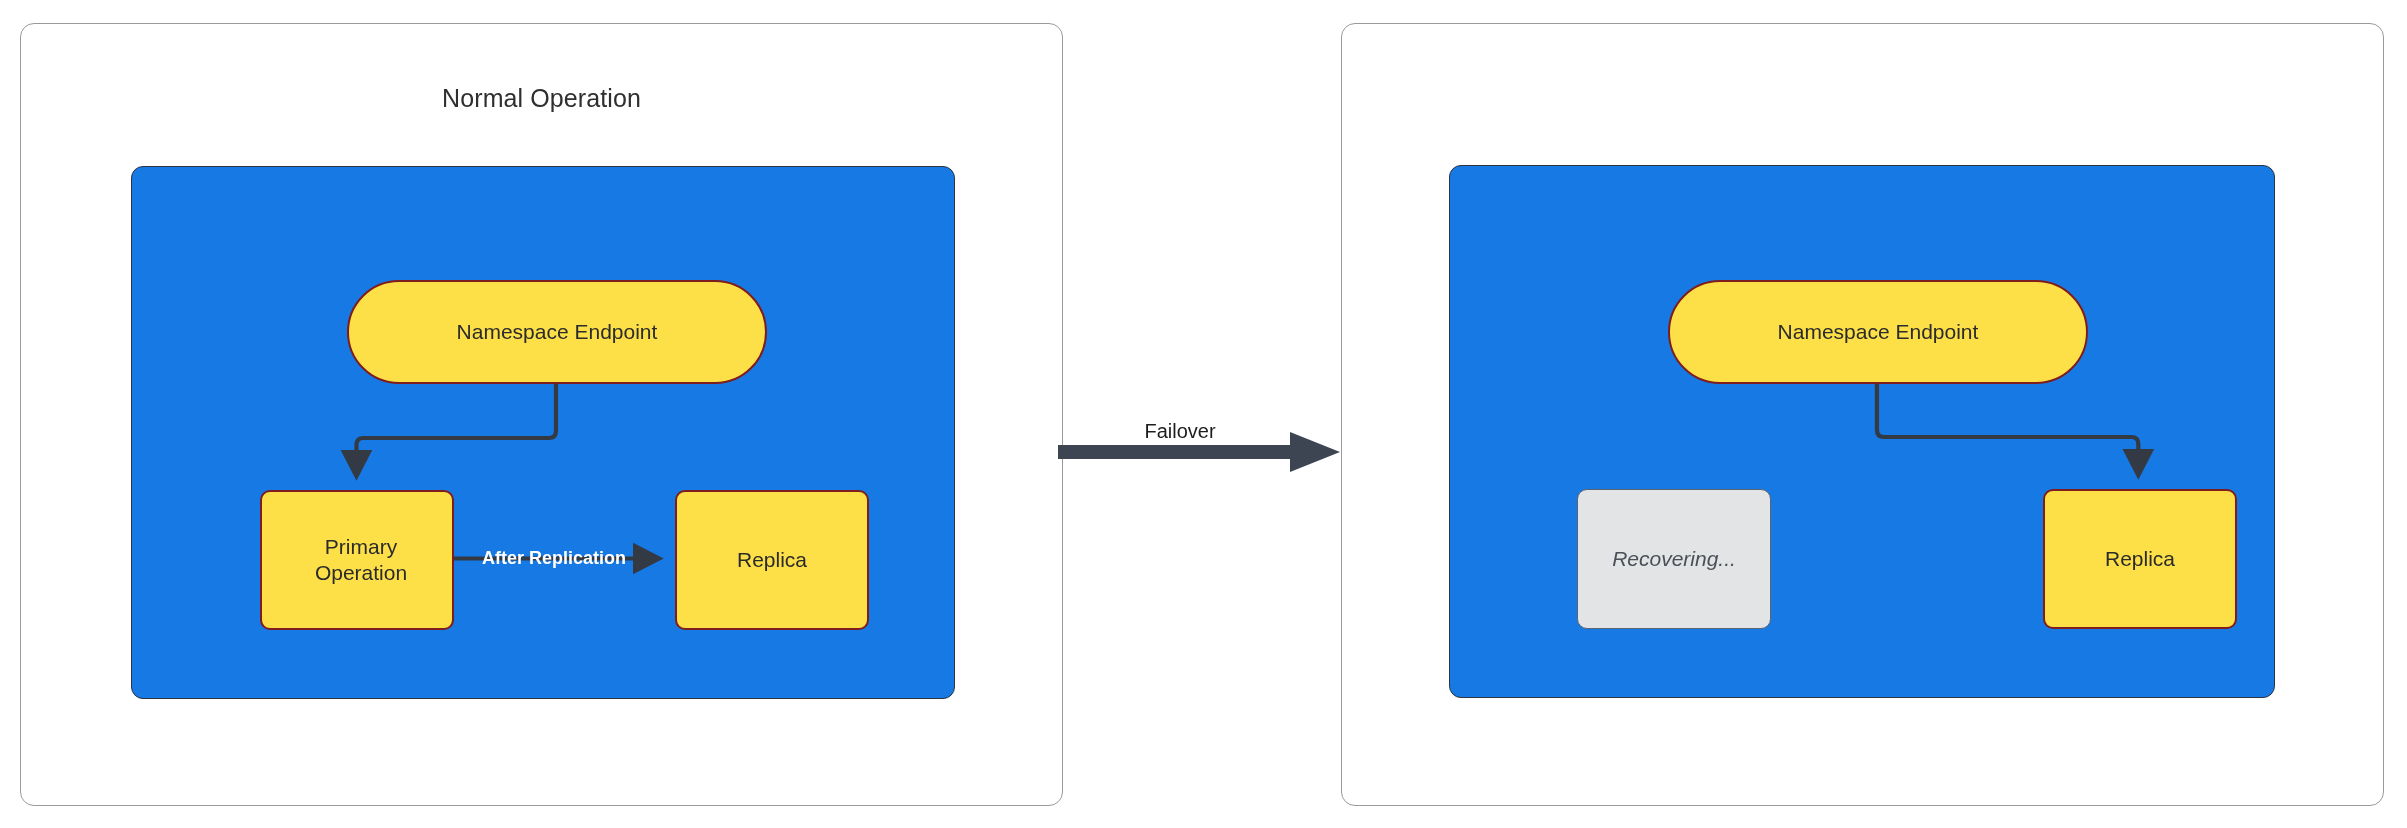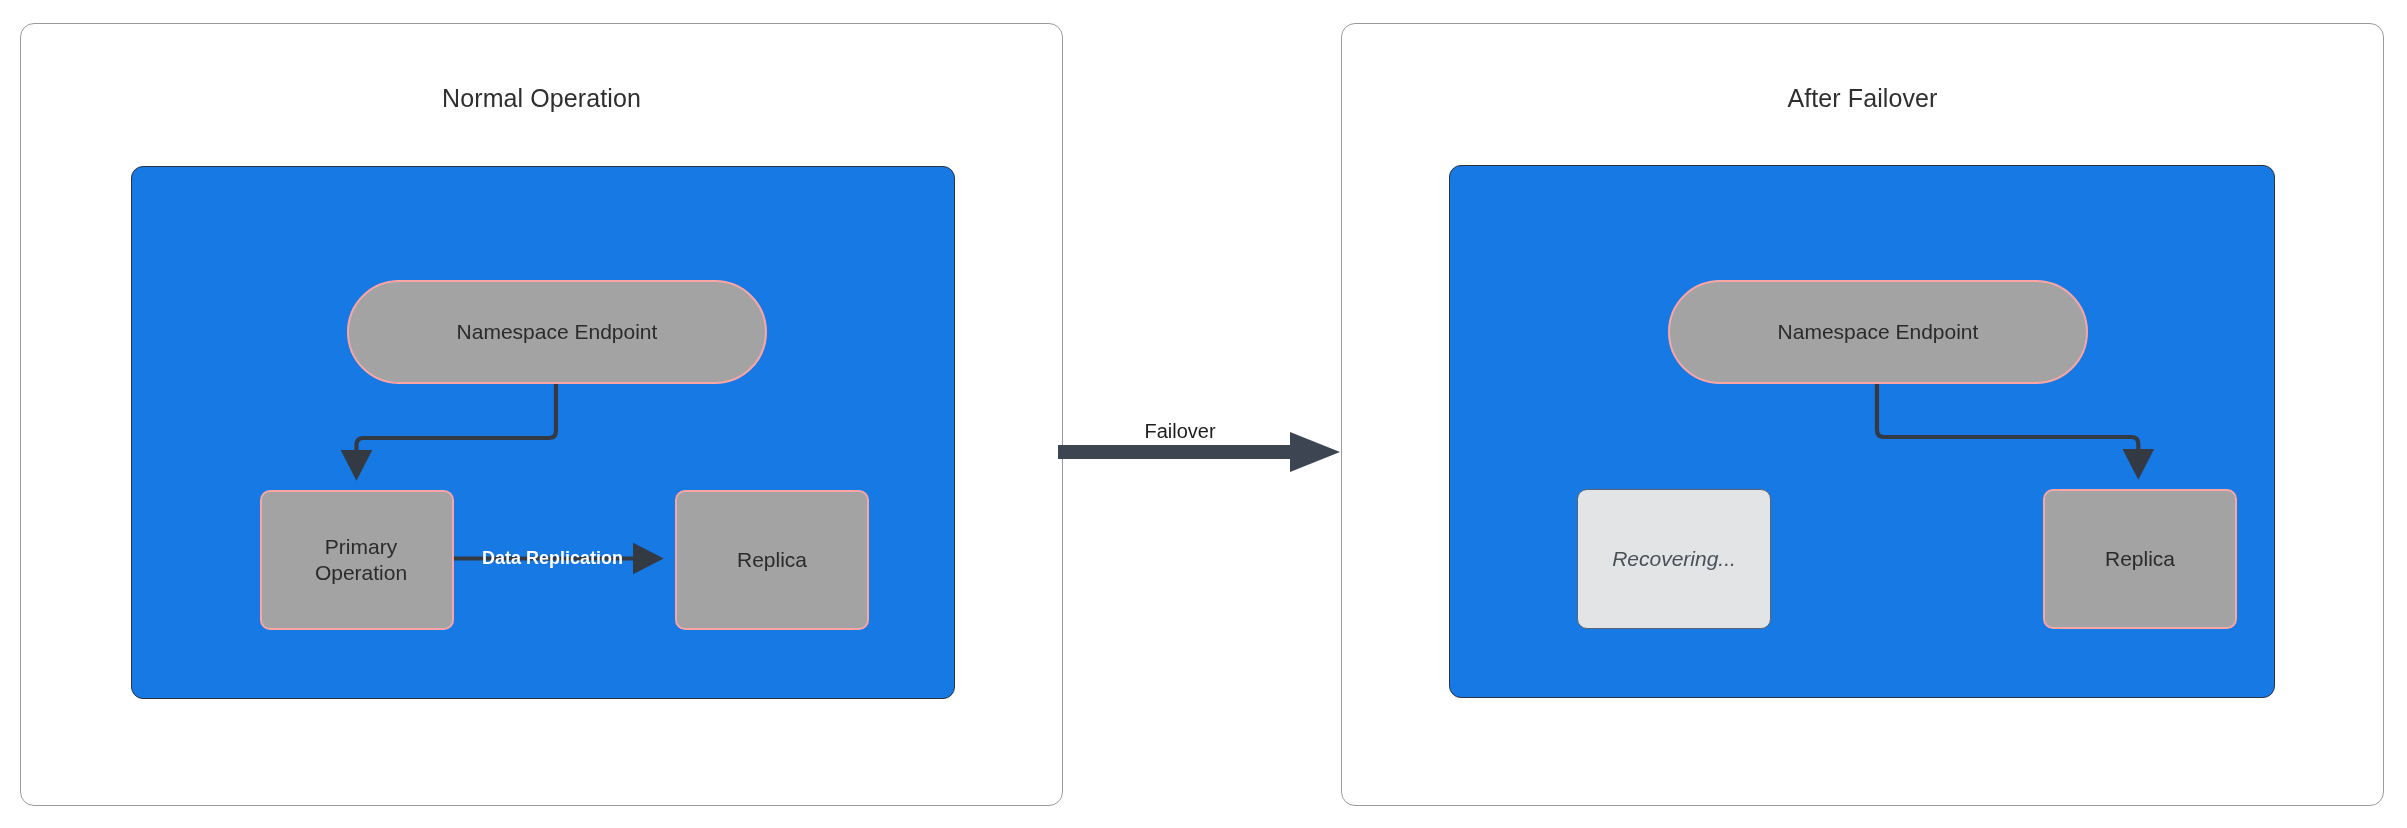--- a/index.html
+++ b/index.html
@@ -54,22 +54,22 @@
   #blue-right { left: 107px; top: 141px; width: 826px; height: 533px; }
 
   
   .node {
     position: absolute;
     box-sizing: border-box;
     display: flex;
     align-items: center;
     justify-content: center;
     text-align: center;
-    background: #a3a3a3;
-    border: 2px solid #fca5a5;
+    background: #fde047;
+    border: 2px solid #7f1d1d;
     color: #2b2b2b;
     font-size: 21px;
     line-height: 1.22;
     z-index: 4;
   }
   .node.pill {
     border-radius: 999px;
   }
   .node.rect {
     border-radius: 10px;
@@ -171,35 +171,34 @@
 
       <div class="node rect" id="node-primary">
         <div>
           <div>Primary</div>
           <div>Operation</div>
         </div>
       </div>
 
       <div class="node rect" id="node-replica-left">Replica</div>
 
-      <div class="edge-label" id="label-data-replication">Data Replication</div>
+      <div class="edge-label" id="label-data-replication">After Replication</div>
 
     </div>
   </div>
 
   <div id="failover-group">
     <div id="failover-label">Failover</div>
     <svg id="failover-svg" viewBox="0 0 290 50" preserveAspectRatio="none">
       <path d="M 0 17 L 232 17 L 232 4 L 282 24 L 232 44 L 232 31 L 0 31 Z" fill="#3d4452"></path>
     </svg>
   </div>
 
   <div class="panel" id="panel-right">
 
-    <div class="panel-title">After Failover</div>
 
     <div class="blue-region" id="blue-right">
 
       <svg class="conn-svg" id="conn-right" viewBox="0 0 826 533" preserveAspectRatio="none">
         <defs>
           <marker id="arrow-dark-r" markerWidth="9" markerHeight="9" refX="6.2" refY="4.5" orient="auto" markerUnits="strokeWidth">
             <path d="M0,0.7 L7.4,4.5 L0,8.3 z" fill="#333a44"></path>
           </marker>
         </defs>
         <path d="M 428 218 L 428 265 Q 428 272 435 272 L 683 272 Q 690 272 690 279 L 690 310" fill="none" stroke="#333a44" stroke-width="4.2" stroke-linecap="butt" stroke-linejoin="round" marker-end="url(#arrow-dark-r)"></path>

